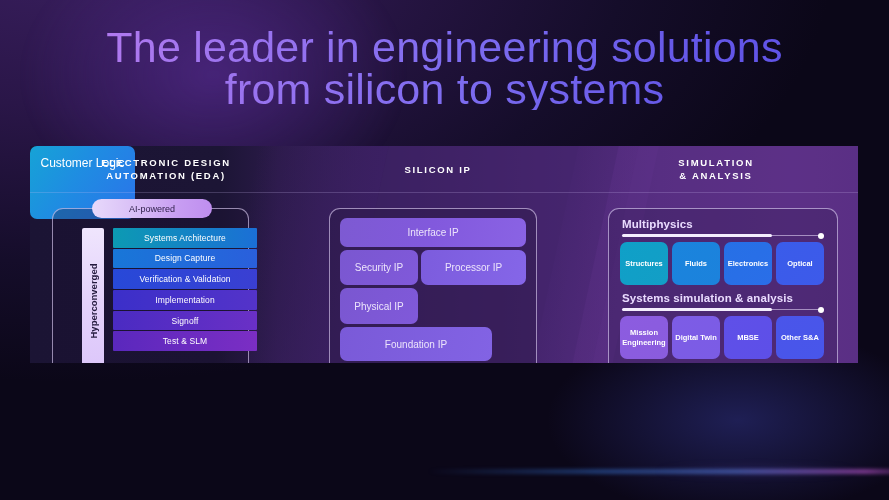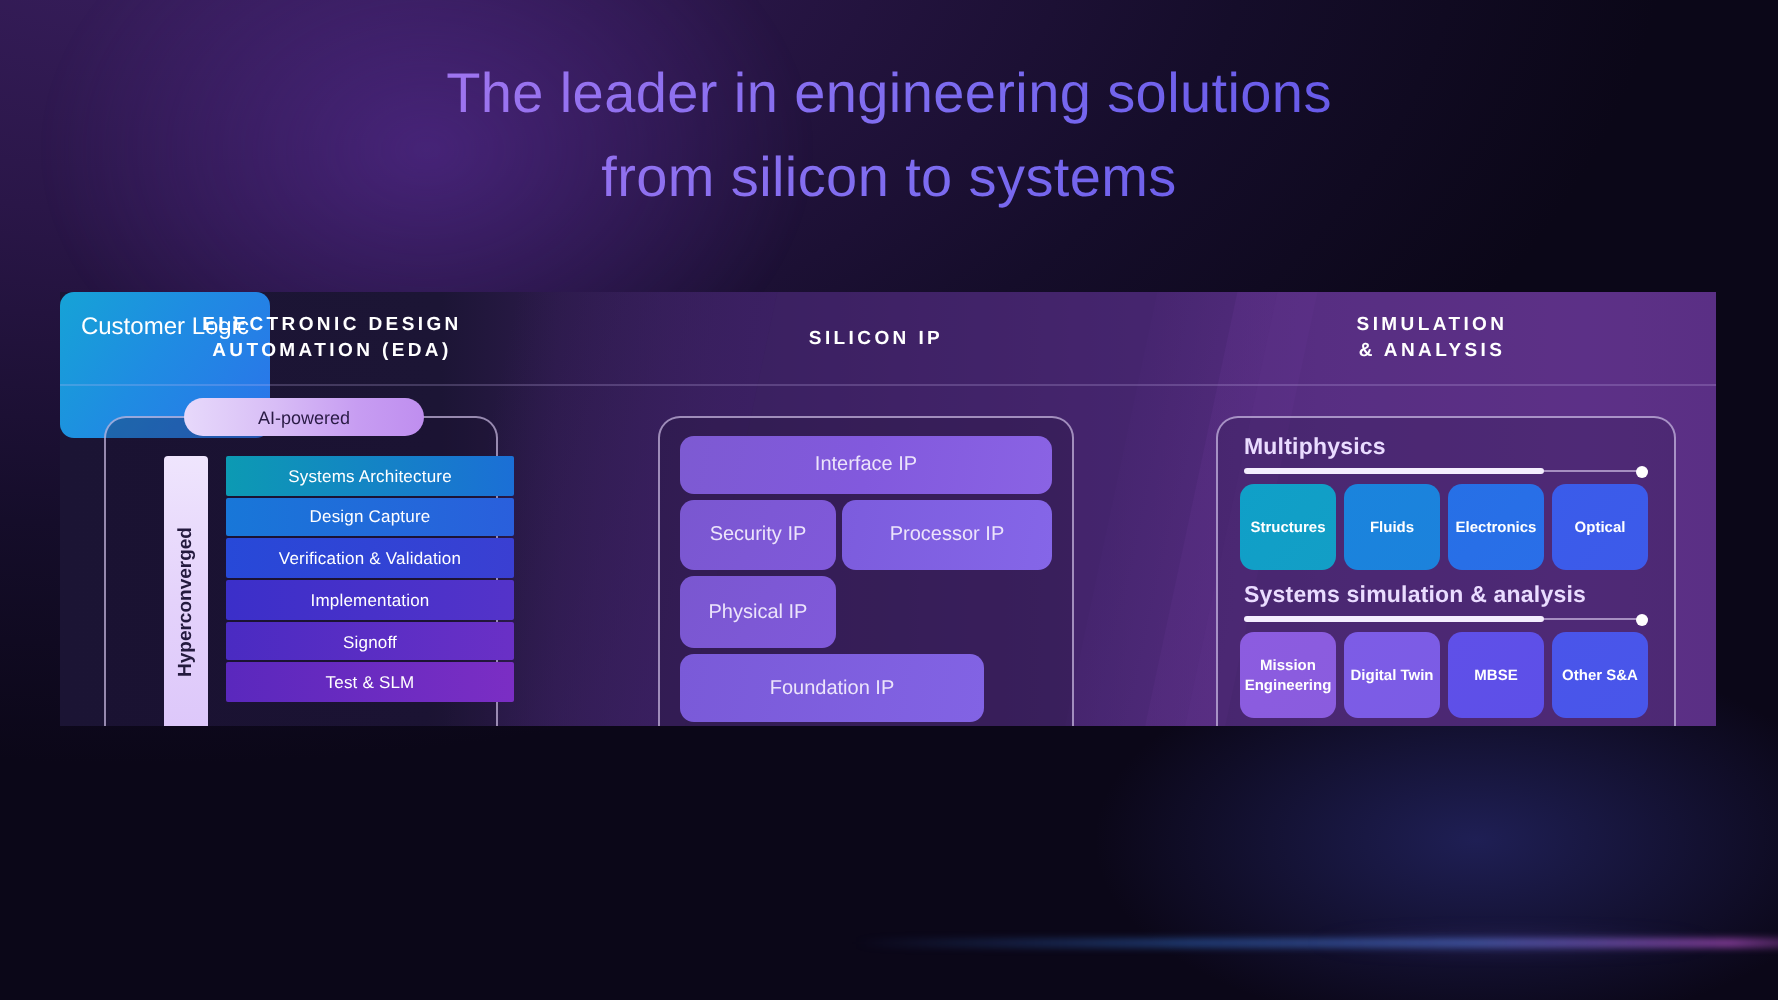--- a/index.html
+++ b/index.html
@@ -13,21 +13,21 @@
     background:radial-gradient(closest-side, rgba(112,56,190,.40), rgba(112,56,190,0) 72%);filter:blur(4px);}
   .bg-glow-b{position:absolute;right:-12%;top:58%;width:58%;height:52%;
     background:radial-gradient(closest-side, rgba(58,64,168,.42), rgba(58,64,168,0) 74%);}
   .streak{position:absolute;right:-4%;top:470px;width:56%;height:3px;
     background:linear-gradient(90deg, rgba(40,90,190,0) 0%, rgba(54,116,214,.75) 34%, rgba(92,130,230,.85) 62%, rgba(200,90,220,.95) 88%, rgba(200,90,220,0) 100%);
     filter:blur(2.2px);}
   .streak2{position:absolute;right:-2%;top:466px;width:34%;height:10px;
     background:radial-gradient(closest-side, rgba(120,100,230,.35), rgba(120,100,230,0) 70%);filter:blur(5px);}
 
   .title{position:absolute;left:0;top:26px;width:889px;text-align:center;
-    font-size:28px;line-height:42px;font-weight:400;letter-spacing:.2px;
+    font-size:43px;line-height:42px;font-weight:400;letter-spacing:.2px;
     background:linear-gradient(100deg,#c07ef0 0%, #9d74ef 26%, #7d6cf0 52%, #6457e8 78%, #5b4fe6 100%);
     -webkit-background-clip:text;background-clip:text;color:transparent;}
   .title .l2{display:block;}
 
   .panel{position:absolute;left:30px;top:146px;width:828px;height:217px;overflow:hidden;
     background:linear-gradient(90deg,#1b1434 0%, #1c1535 23%, #2b1a49 30%, #3b2160 47%, #4a2772 62%, #552d80 76%, #5d3187 92%, #5a2f84 100%);}
   .band{position:absolute;top:-30px;height:330px;transform:skewX(-12deg);pointer-events:none;}
   .b1{left:200px;width:130px;background:linear-gradient(90deg,rgba(56,30,92,0),rgba(60,32,100,.85));}
   .b2{left:330px;width:230px;background:rgba(64,34,104,.55);}
   .b3{left:520px;width:80px;background:linear-gradient(90deg,rgba(80,42,124,.15),rgba(92,48,136,.55));}

